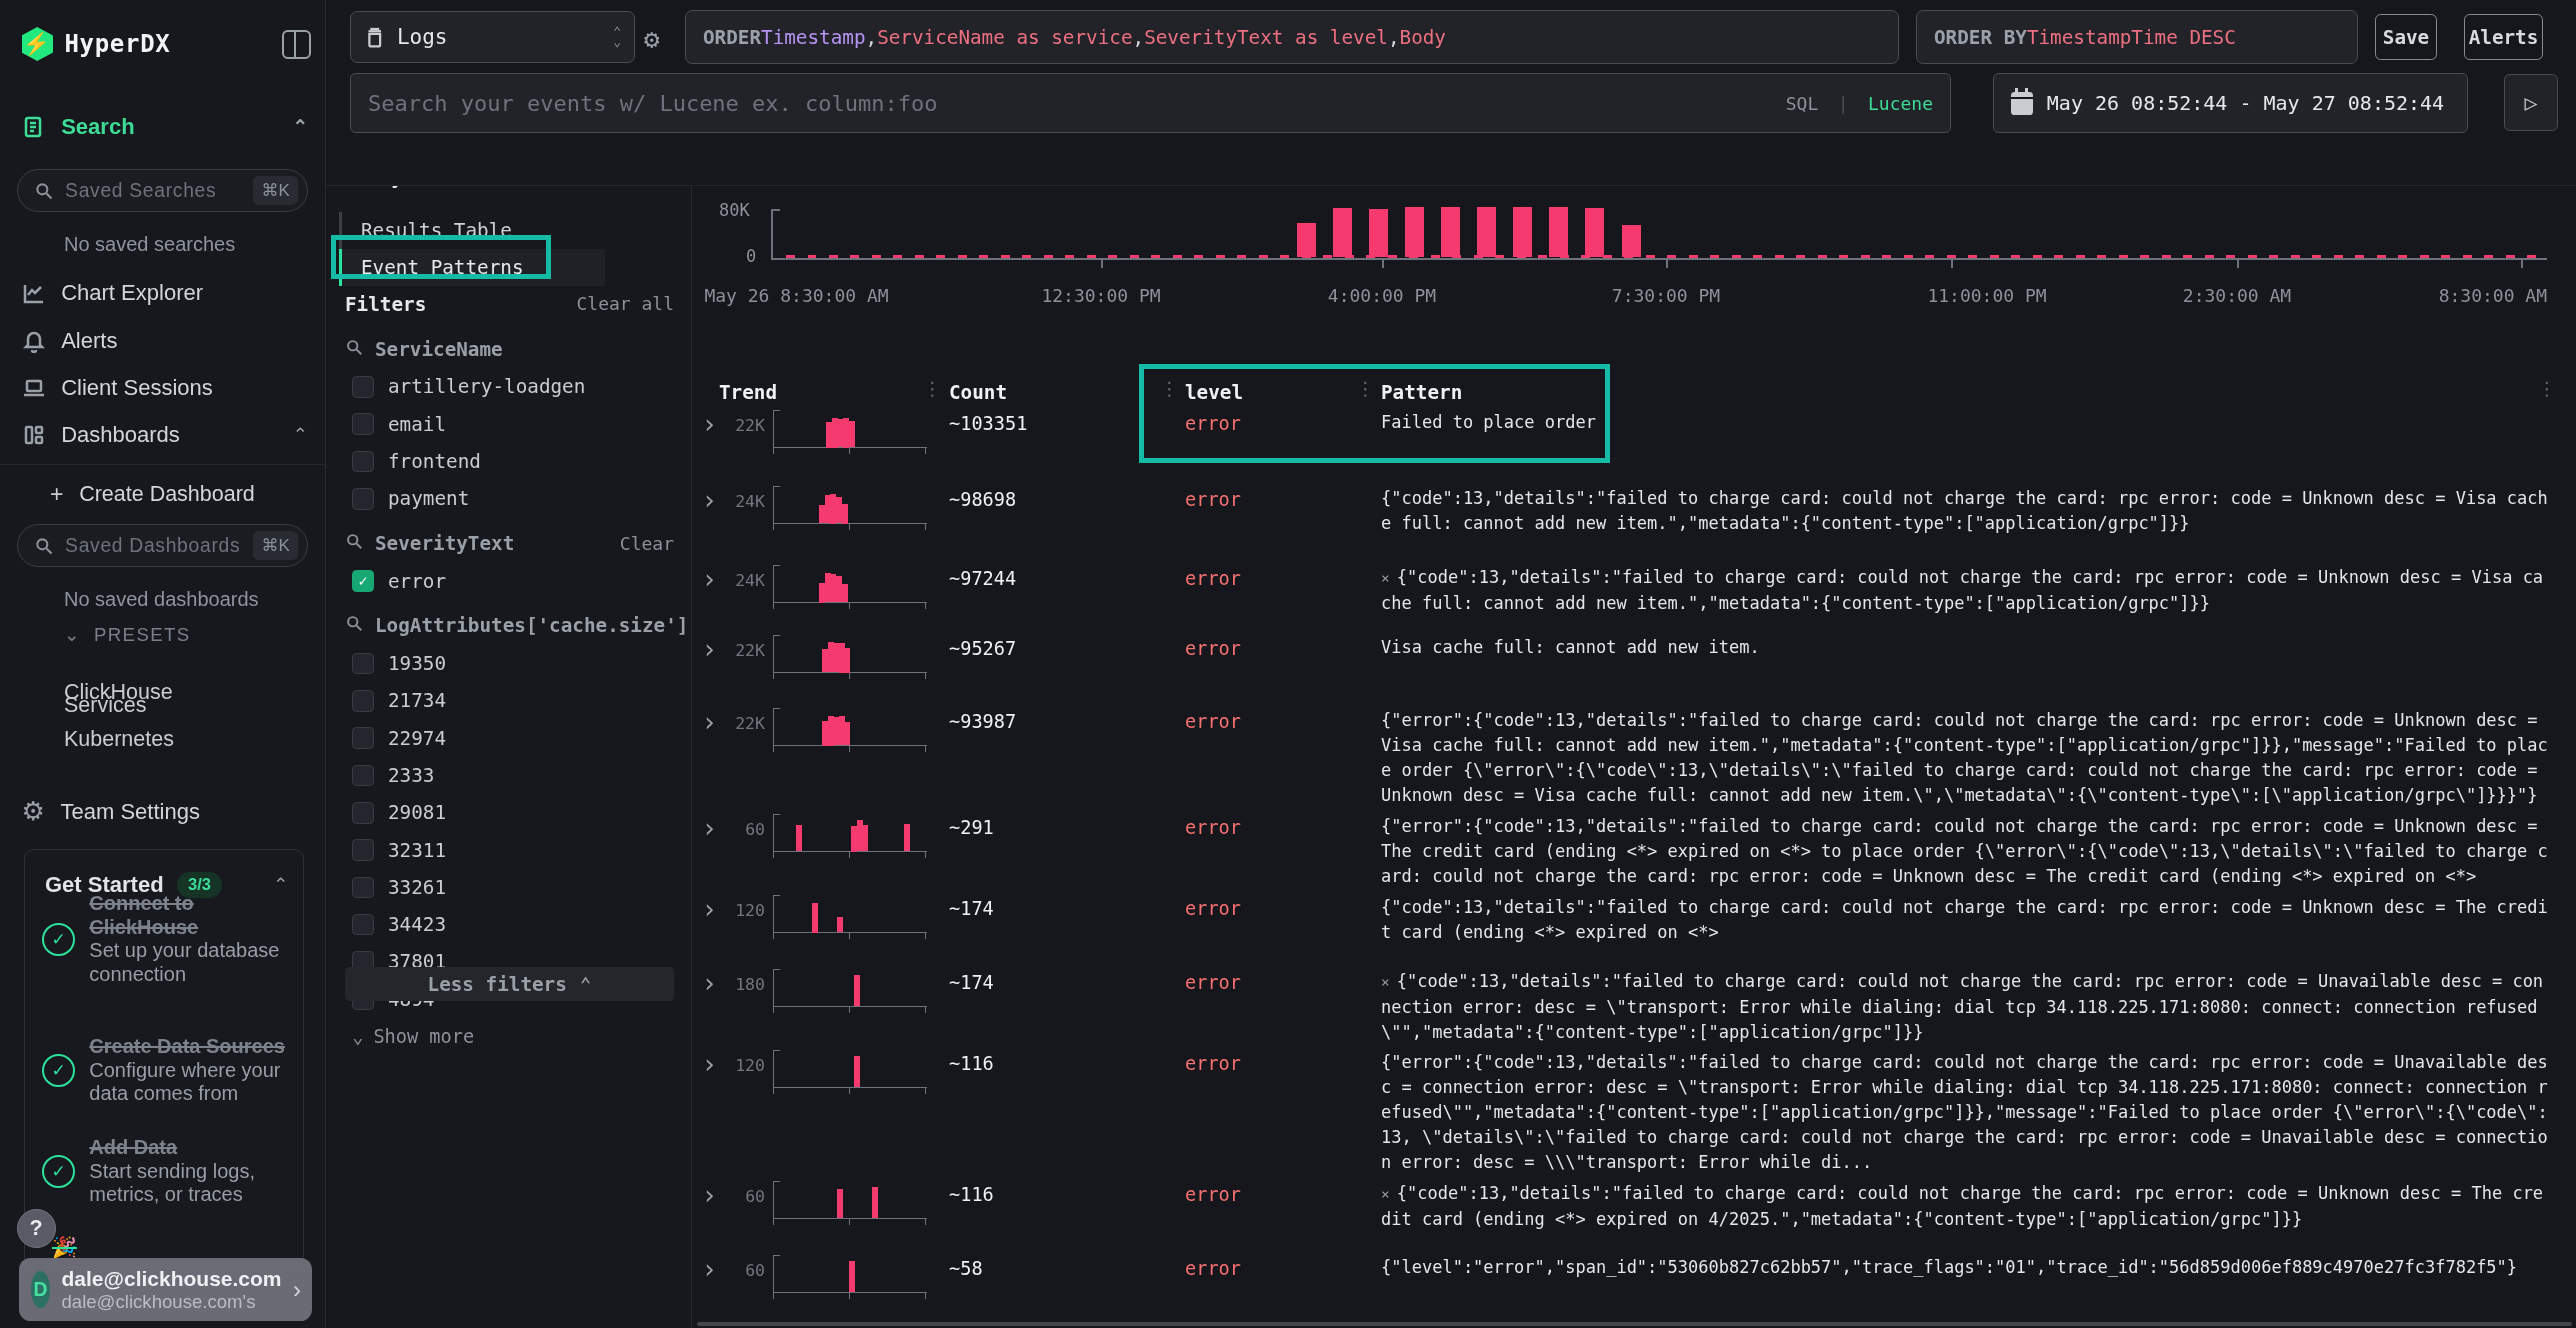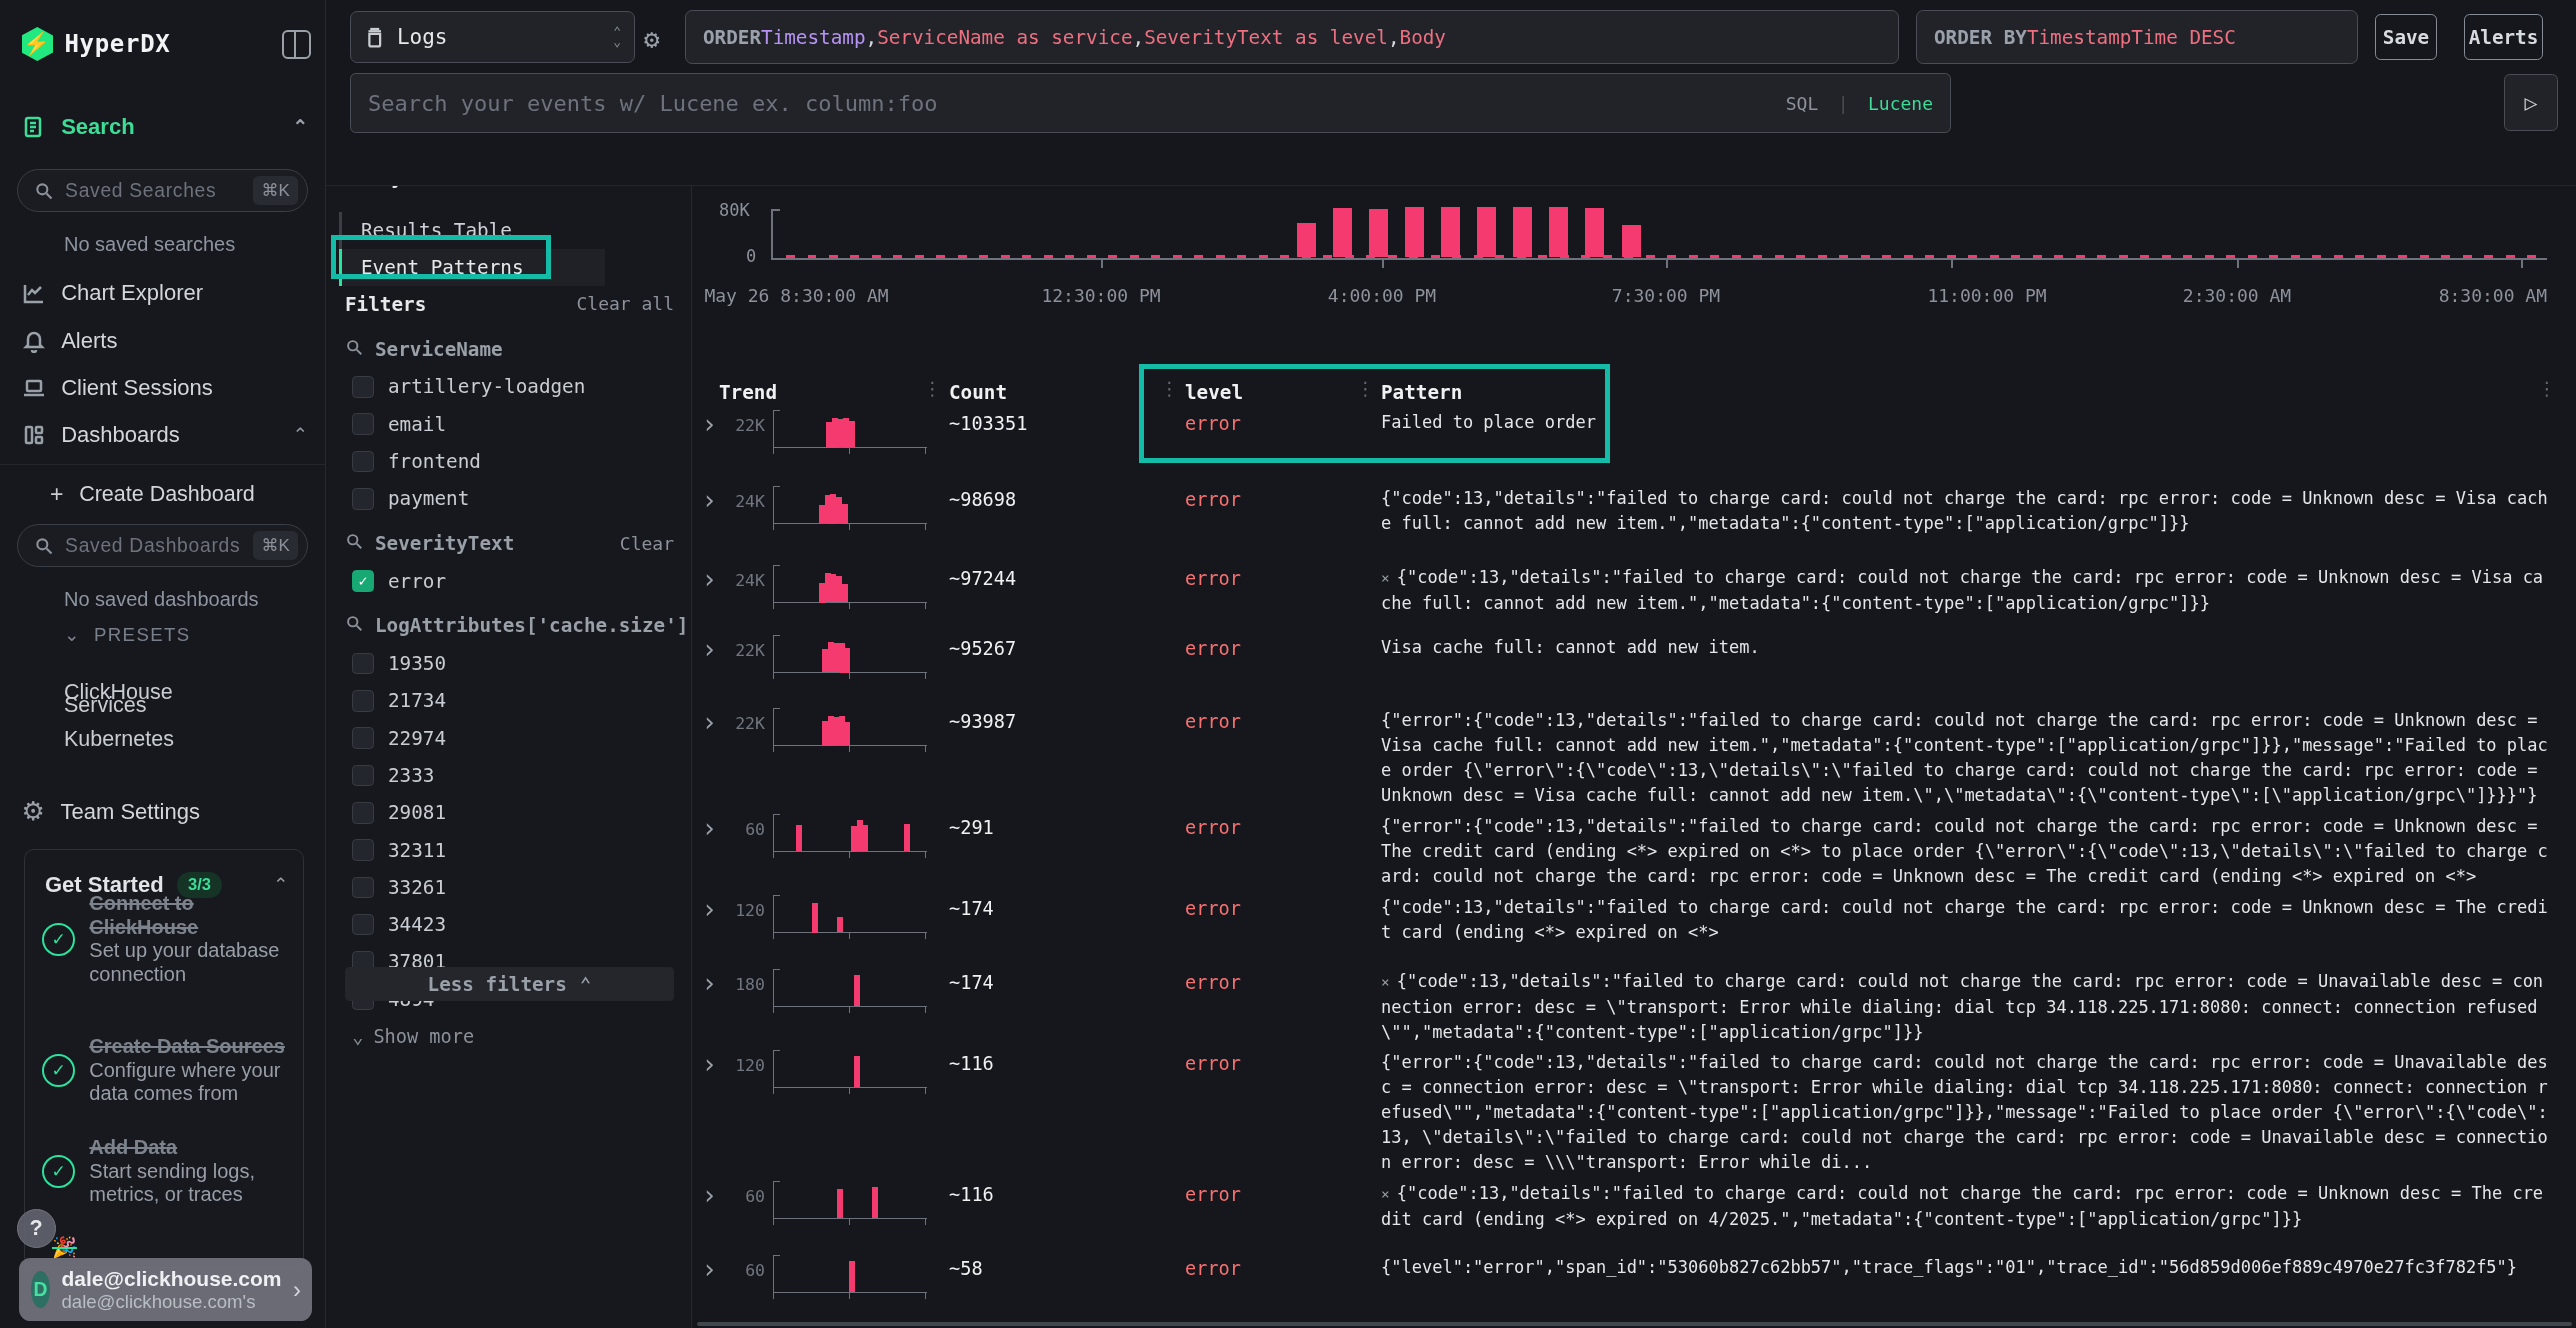--- a/index.html
+++ b/index.html
@@ -290,20 +290,24 @@
   <div class="tb-btn" style="left:2138px; width:79px;">Alerts</div>
 
   <div id="search-bar" class="box">
     <span class="ph">Search your events w/ Lucene ex. column:foo</span>
     <span class="lang">
       <span class="sql">SQL</span>
       <span class="div">|</span>
       <span class="luc">Lucene</span>
     </span>
   </div>
+  <div id="date-picker" class="box">
+    <span class="cal"></span>
+    <span>May 26 08:52:44 - May 27 08:52:44</span>
+  </div>
   <div id="play-btn" class="box">
       <span>▷</span>
     </div>
 </div>
 
 <div id="panel">
   <div class="panel-h" style="position:absolute; left:17px; top:20px;">Analysis Mode</div>
   <div class="opt-row" style="top:66px; right:86px;">Results Table</div>
   <div class="opt-row active" style="top:103px; right:86px;">Event Patterns</div>
 

